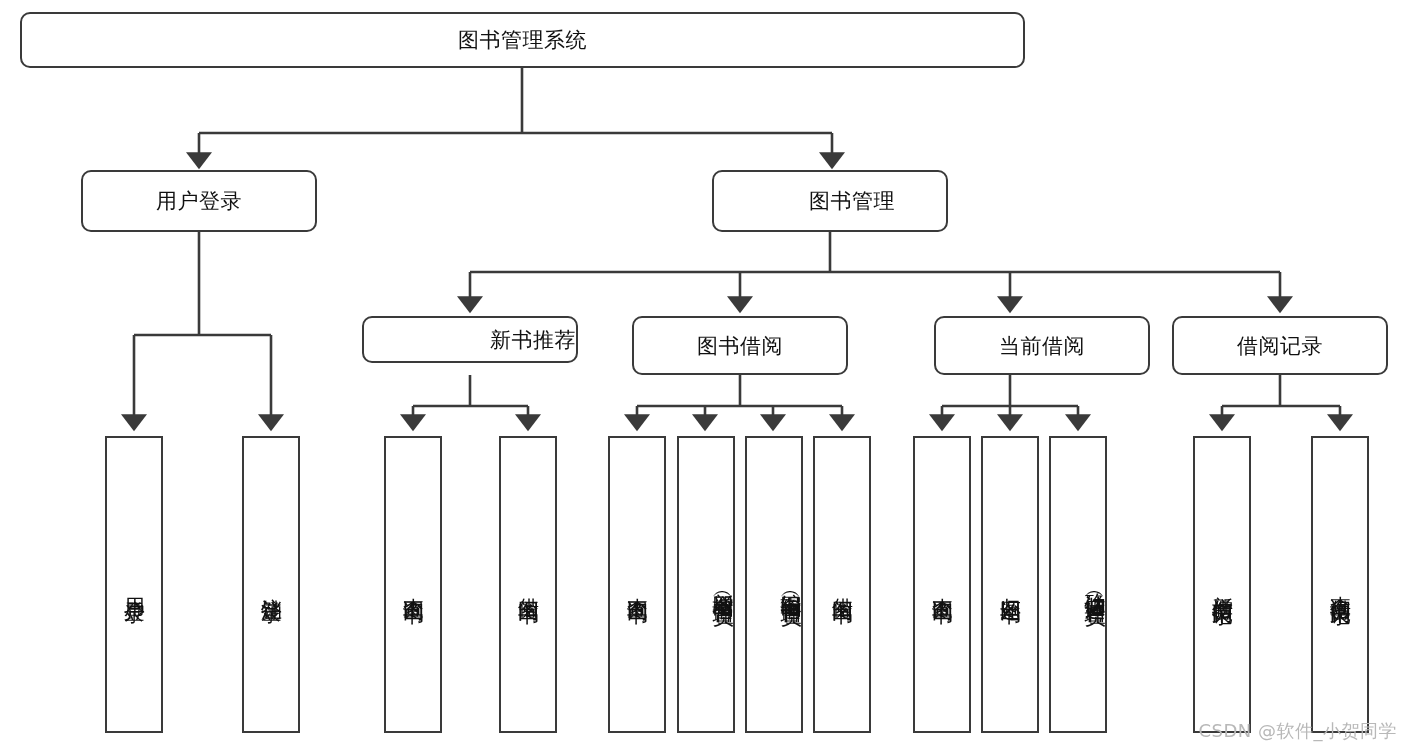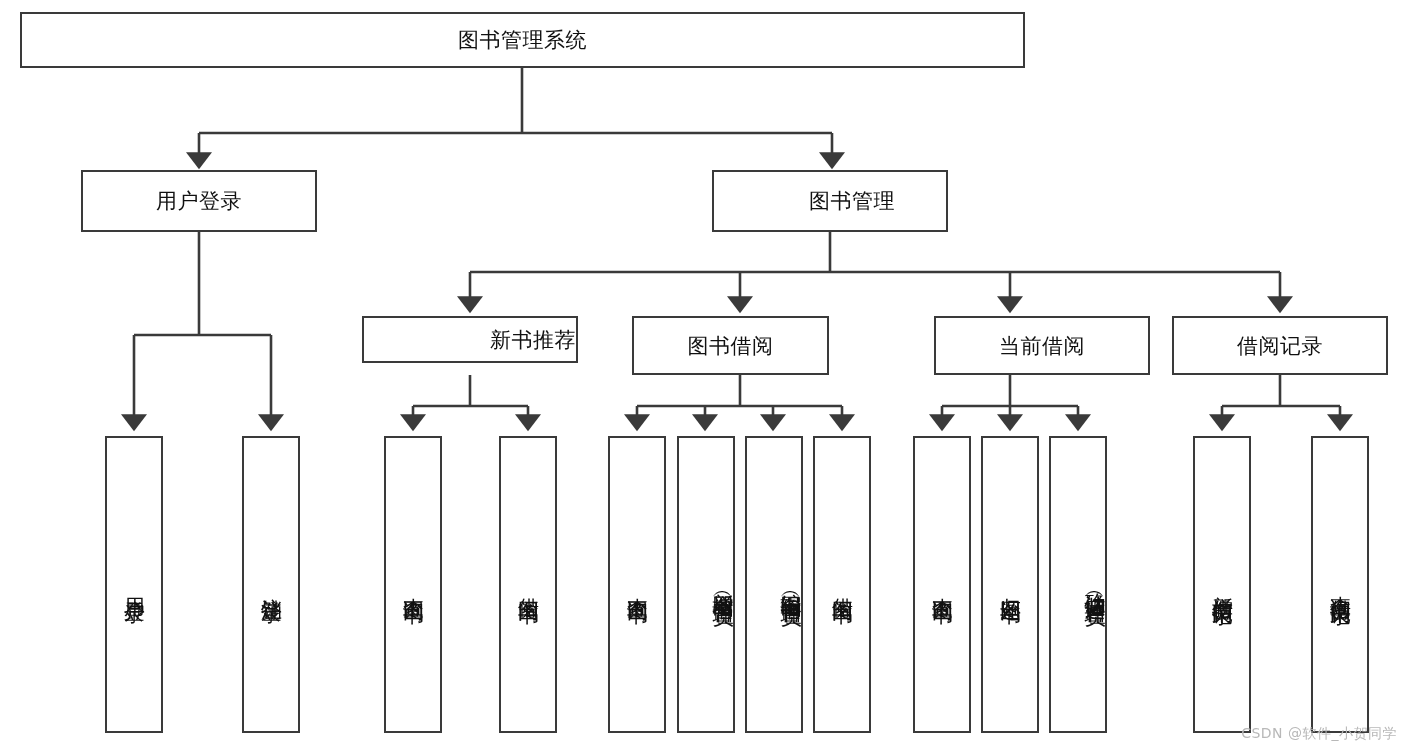--- a/index.html
+++ b/index.html
@@ -32,20 +32,21 @@
     border: 2px solid #3a3a3a;
     background: #ffffff;
     display: flex;
     align-items: center;
     justify-content: center;
     color: #111111;
   }
   .node.h {
     font-size: 21px;
     letter-spacing: 0.5px;
+    border-radius: 10px;
   }
   .node.v {
     writing-mode: vertical-rl;
     text-orientation: upright;
     font-size: 21px;
     letter-spacing: 2px;
     line-height: 1.0;
     padding-top: 6px;
     padding-bottom: 6px;
     align-items: flex-start;
@@ -54,21 +55,21 @@
   .node.v.tall {
     align-items: center;
   }
   .node.v > span {
     display: block;
   }
   .watermark {
     position: absolute;
     right: 8px;
     bottom: 4px;
-    font-size: 14px;
+    font-size: 18px;
     color: #b8b8b8;
     white-space: nowrap;
     letter-spacing: 0.5px;
   }
 </style>
 </head>
 <body>
 
 <div id="canvas">
 
@@ -131,21 +132,21 @@
   </div>
 
   <div class="node h" style="left:712px; top:170px; width:236px; height:62px;padding-left:44px;">
     <span>图书管理</span>
   </div>
 
   <div class="node h" style="left:362px; top:316px; width:216px; height:47px;justify-content:flex-end;">
     <span>新书推荐</span>
   </div>
 
-  <div class="node h" style="left:632px; top:316px; width:197px; height:59px;">
+  <div class="node h" style="left:632px; top:316px; width:216px; height:59px;">
     <span>图书借阅</span>
   </div>
 
   <div class="node h" style="left:902px; top:316px; width:216px; height:59px;margin-left:32px;">
     <span>当前借阅</span>
   </div>
 
   <div class="node h" style="left:1172px; top:316px; width:216px; height:59px;">
     <span>借阅记录</span>
   </div>

